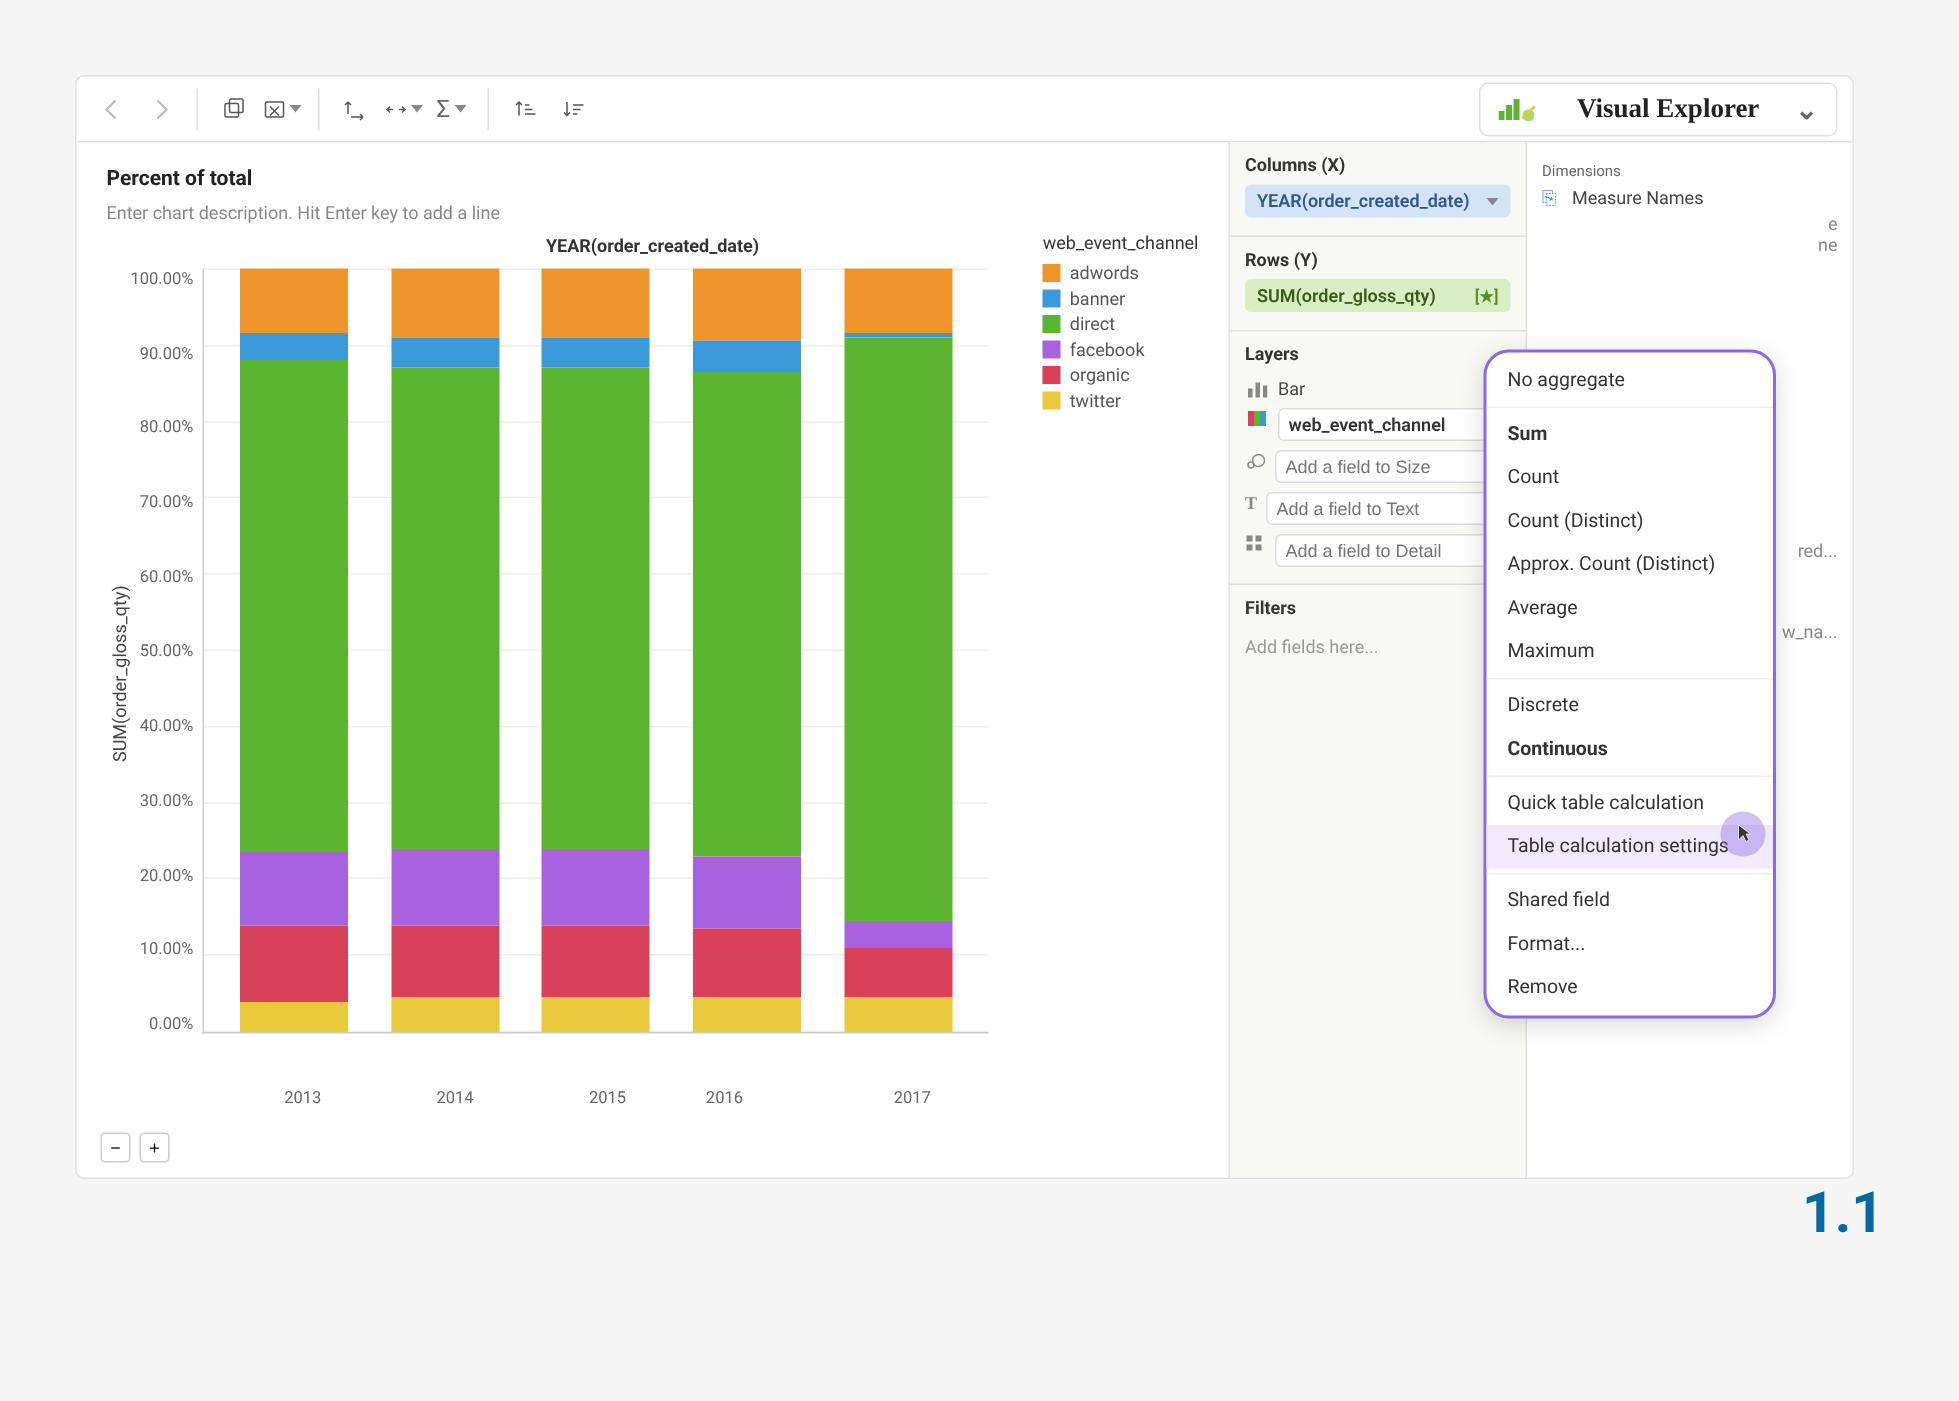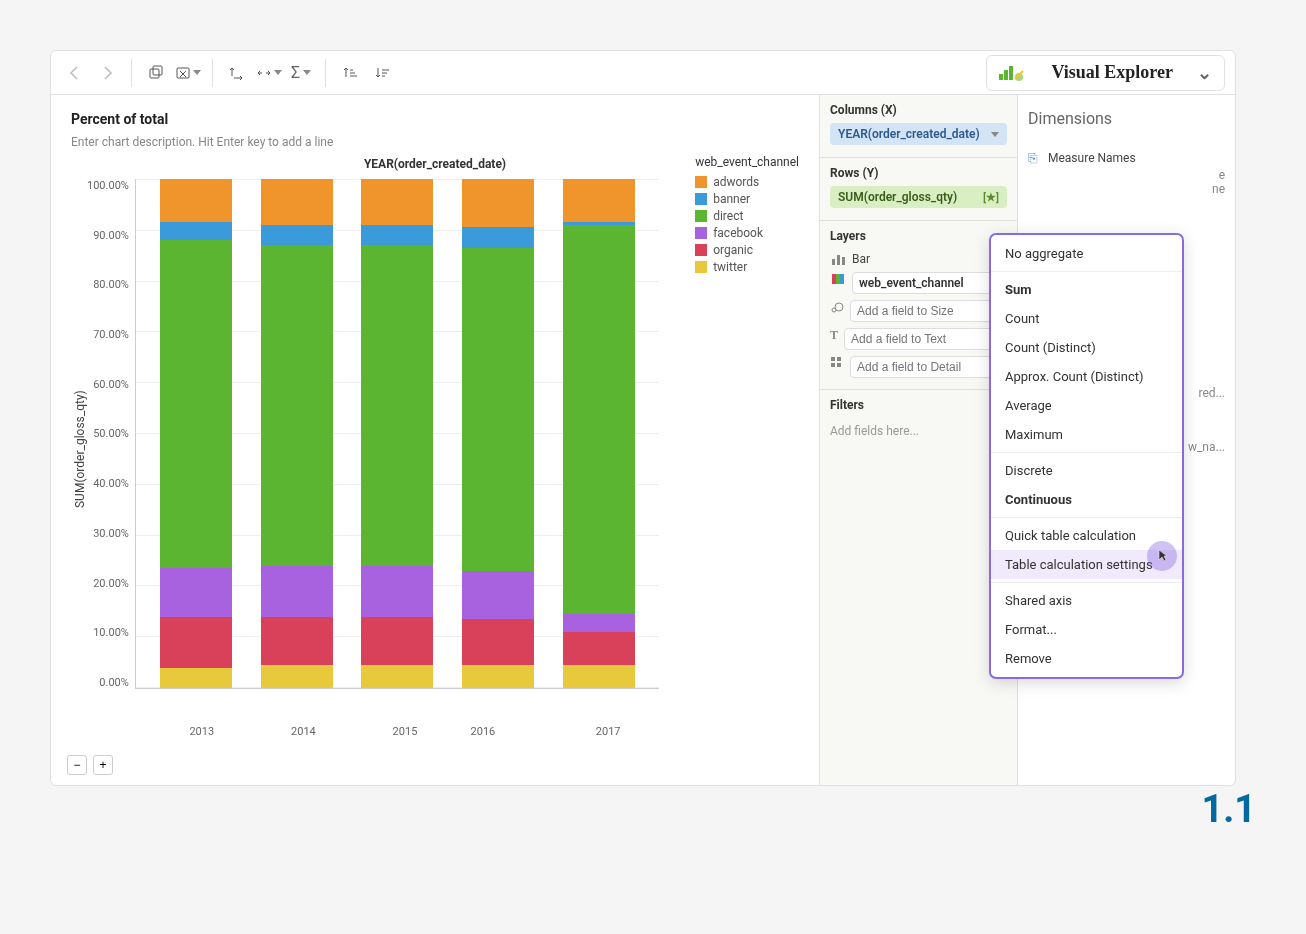--- a/index.html
+++ b/index.html
@@ -43,25 +43,25 @@
 .layer-row input { flex: 1; border: 1px solid #ddd; border-radius: 4px; padding: 3px 6px; font-size: 12px; color: #888; }
 .layer-row .field-chip { flex: 1; border: 1px solid #ddd; border-radius: 4px; padding: 3px 6px; font-size: 12px; font-weight: 600; color: #333; background: #fff; }
 .filters-placeholder { font-size: 12px; color: #999; padding: 6px 0; }
 .right-panel { width: 218px; border-left: 1px solid #e0e0e0; display: flex; flex-direction: column; }
 .tabs { display: flex; border-bottom: 1px solid #e0e0e0; }
 .tab { flex: 1; text-align: center; padding: 10px 0; font-size: 13px; color: #666; cursor: pointer; }
 .tab.active { color: #222; font-weight: 600; border-bottom: 2px solid #6fb52c; }
 .fields-h { display: flex; justify-content: space-between; align-items: center; padding: 8px 10px; font-size: 11px; font-weight: 700; color: #888; letter-spacing: 0.5px; border-bottom: 1px solid #eee; }
 .fx { color: #6fb52c; font-style: italic; font-weight: 700; cursor: pointer; }
 .fields-list { padding: 8px 10px; font-size: 12px; color: #444; overflow: hidden; }
-.fields-sub { font-size: 16px; color: #666; margin: 6px 0 20px; }
+.fields-sub { font-size: 10px; color: #666; margin: 6px 0 2px; }
 .field-item { display: flex; align-items: center; gap: 6px; padding: 3px 0; white-space: nowrap; overflow: hidden; text-overflow: ellipsis; }
 .field-item .fi-icon { width: 14px; color: #4a90d9; display: inline-flex; }
 .field-item.green .fi-icon { color: #6fb52c; }
-.context-menu { position: absolute; width: 195px; background: #fff; border: 2px solid #8a6ae0; border-radius: 7px; box-shadow: 0 4px 16px rgba(0,0,0,0.15); z-index: 50; font-size: 13px; padding: 4px 0; }
+.context-menu { position: absolute; width: 195px; background: #fff; border: 2px solid #8a6ae0; border-radius: 17px; box-shadow: 0 4px 16px rgba(0,0,0,0.15); z-index: 50; font-size: 13px; padding: 4px 0; }
 .context-menu .cm-item { padding: 7px 14px; cursor: pointer; color: #333; }
 .context-menu .cm-item.bold { font-weight: 700; }
 .context-menu .cm-item.hover { background: #f0eafc; }
 .context-menu .cm-sep { height: 1px; background: #eee; margin: 3px 0; }
 .cursor-blob { position: absolute; width: 30px; height: 30px; border-radius: 50%; background: rgba(138,106,224,0.4); display: flex; align-items: center; justify-content: center; z-index: 60; }
 .footer-num { font-size: 38px; font-weight: 700; margin-top: 1px; color: #0369a1; text-align: right; }
 .tri { width: 0; height: 0; border-left: 4px solid transparent; border-right: 4px solid transparent; border-top: 5px solid #888; display: inline-block; }
 </style>
 </head>
 <body>
@@ -375,21 +375,21 @@
       <div class="cm-item">Approx. Count (Distinct)</div>
       <div class="cm-item">Average</div>
       <div class="cm-item">Maximum</div>
       <div class="cm-sep"></div>
       <div class="cm-item">Discrete</div>
       <div class="cm-item bold">Continuous</div>
       <div class="cm-sep"></div>
       <div class="cm-item">Quick table calculation</div>
       <div class="cm-item hover">Table calculation settings</div>
       <div class="cm-sep"></div>
-      <div class="cm-item">Shared axis</div>
+      <div class="cm-item">Shared field</div>
       <div class="cm-item">Format...</div>
       <div class="cm-item">Remove</div>
     </div>
   <div class="cursor-blob" style="top:490px; left:1096px">
     <svg width="16" height="16">
         <path d="M5 2 L5 12 L8 9 L10 13 L12 12 L10 8 L13 8 Z" fill="#333" stroke="#fff" stroke-width="0.5"></path>
       </svg>
   </div>
 </div>
 

